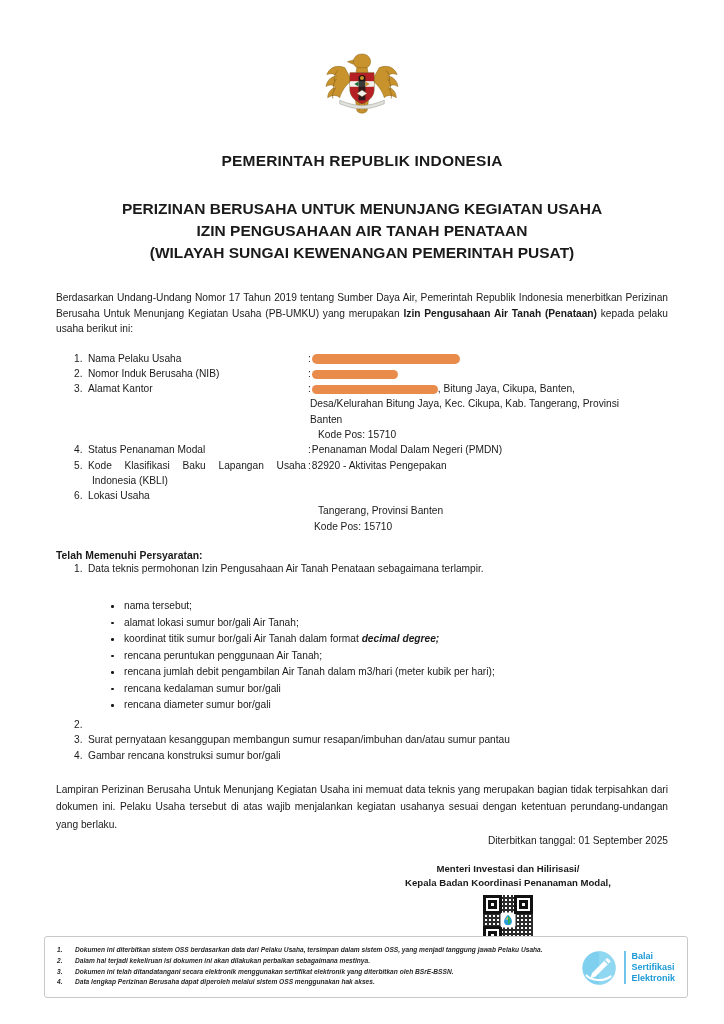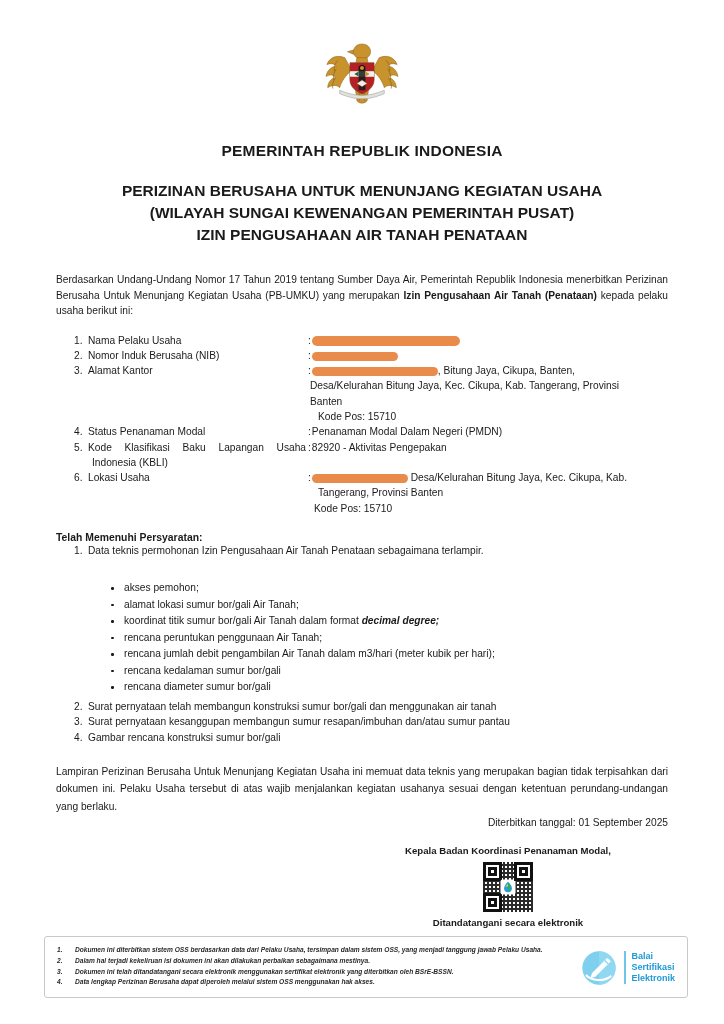--- a/index.html
+++ b/index.html
@@ -13,21 +13,21 @@
     font-family: "Liberation Sans", sans-serif;
     color: #1a1a1a;
     position: relative;
     overflow: hidden;
   }
   .page {
     position: relative;
     width: 724px;
     height: 1024px;
     box-sizing: border-box;
-    padding: 6px 56px;
+    padding: 16px 56px;
   }
 
   
   .emblem-wrap {
     display: flex;
     justify-content: center;
     padding-top: 26px;
   }
   .emblem {
     width: 86px;
@@ -41,21 +41,21 @@
     font-weight: bold;
     font-size: 15.5px;
     letter-spacing: .2px;
     margin-top: 26px;
   }
   .doc-title {
     text-align: center;
     font-weight: bold;
     font-size: 15.5px;
     line-height: 1.42;
-    margin-top: 20px;
+    margin-top: 28px;
   }
   .doc-title .line { display: block; white-space: nowrap; }
   .umku-line {
     display: flex;
     justify-content: center;
     align-items: center;
     gap: 6px;
     margin-top: 1px;
   }
 
@@ -318,22 +318,22 @@
         <path d="M59 49 l-5 -3 l0 6 Z" fill="#c8922c"></path>
         <path d="M44 60 l6 -4 l6 4 l-6 4 Z" fill="#f2f0ea" stroke="#6b5314" stroke-width="0.5"></path>
       </g>
     </svg>
   </div>
 
   <div class="gov-title">PEMERINTAH REPUBLIK INDONESIA</div>
 
   <div class="doc-title">
     <span class="line">PERIZINAN BERUSAHA UNTUK MENUNJANG KEGIATAN USAHA</span>
+    <span class="line">IZIN PENGUSAHAAN AIR TANAH PENATAAN</span>
     <span class="line">(WILAYAH SUNGAI KEWENANGAN PEMERINTAH PUSAT)</span>
-    <span class="line">IZIN PENGUSAHAAN AIR TANAH PENATAAN</span>
   </div>
 
   <div class="intro">
     <span>Berdasarkan Undang-Undang Nomor 17 Tahun 2019 tentang Sumber Daya Air, Pemerintah Republik Indonesia menerbitkan Perizinan Berusaha Untuk Menunjang Kegiatan Usaha (PB-UMKU) yang merupakan </span><b>Izin Pengusahaan Air Tanah (Penataan)</b><span> kepada pelaku usaha berikut ini:</span>
   </div>
 
   <div class="data-list">
 
     <div class="drow">
       <span class="dnum">1.</span>
@@ -365,64 +365,63 @@
     <div class="drow">
       <span class="dnum">5.</span>
       <span class="dlabel justified">Kode Klasifikasi Baku Lapangan Usaha</span>
       <span class="dval"><span class="colon">:</span><span>82920 - Aktivitas Pengepakan</span></span>
     </div>
     <div style="padding-left:36px">Indonesia (KBLI)</div>
 
     <div class="drow">
       <span class="dnum">6.</span>
       <span class="dlabel">Lokasi Usaha</span>
-      <span class="dval"><span class="colon">:</span><span class="redact r-loc"></span><span> Desa/Kelurahan Bitung Jaya, Kec. Cikupa, Kab.</span></span>
     </div>
     <div class="dcont" style="padding-left:262px">Tangerang, Provinsi Banten</div>
     <div class="dcont" style="padding-left:258px">Kode Pos: 15710</div>
   </div>
 
   <div class="req-head">Telah Memenuhi Persyaratan:</div>
   <div class="req-list">
     <div class="req-item">
       <span class="rnum">1.</span>
       <span>Data teknis permohonan Izin Pengusahaan Air Tanah Penataan sebagaimana terlampir.</span>
     </div>
   </div>
 
   <div class="bullets">
-    <div class="bullet">akses pemohon;</div>
+    <div class="bullet">nama tersebut;</div>
     <div class="bullet">alamat lokasi sumur bor/gali Air Tanah;</div>
     <div class="bullet"><span>koordinat titik sumur bor/gali Air Tanah dalam format </span><i>decimal degree;</i></div>
     <div class="bullet">rencana peruntukan penggunaan Air Tanah;</div>
     <div class="bullet">rencana jumlah debit pengambilan Air Tanah dalam m3/hari (meter kubik per hari);</div>
     <div class="bullet">rencana kedalaman sumur bor/gali</div>
     <div class="bullet">rencana diameter sumur bor/gali</div>
   </div>
 
   <div class="req-list req-tail">
     <div class="req-item">
       <span class="rnum">2.</span>
-      <span>Surat pernyataan telah membangun konstruksi sumur bor/gali dan menggunakan air tanah</span>
     </div>
     <div class="req-item">
       <span class="rnum">3.</span>
       <span>Surat pernyataan kesanggupan membangun sumur resapan/imbuhan dan/atau sumur pantau</span>
     </div>
     <div class="req-item">
       <span class="rnum">4.</span>
       <span>Gambar rencana konstruksi sumur bor/gali</span>
     </div>
   </div>
 
   <div class="closing">Lampiran Perizinan Berusaha Untuk Menunjang Kegiatan Usaha ini memuat data teknis yang merupakan bagian tidak terpisahkan dari dokumen ini. Pelaku Usaha tersebut di atas wajib menjalankan kegiatan usahanya sesuai dengan ketentuan perundang-undangan yang berlaku.</div>
 
   <div class="issued">Diterbitkan tanggal: 01 September 2025</div>
 
   <div class="sign-block">
+    <div>Menteri Investasi dan Hilirisasi/</div>
     <div>Kepala Badan Koordinasi Penanaman Modal,</div>
     <div class="qr-wrap">
       <div class="qr">
         <span class="qr-corner-bl"></span>
         <span class="qr-logo">
           <svg viewBox="0 0 20 20" width="13" height="13">
             <path d="M10 2 C6 6 4 9 4 12 A6 6 0 0 0 16 12 C16 9 14 6 10 2 Z" fill="#2d9cdb"></path>
             <path d="M10 2 C12 5 14 8 14 12 A4 4 0 0 1 10 16 Z" fill="#27ae60"></path>
             <path d="M6 10 C7 8 9 6 10 5 L10 9 Z" fill="#f2c94c"></path>
           </svg>

